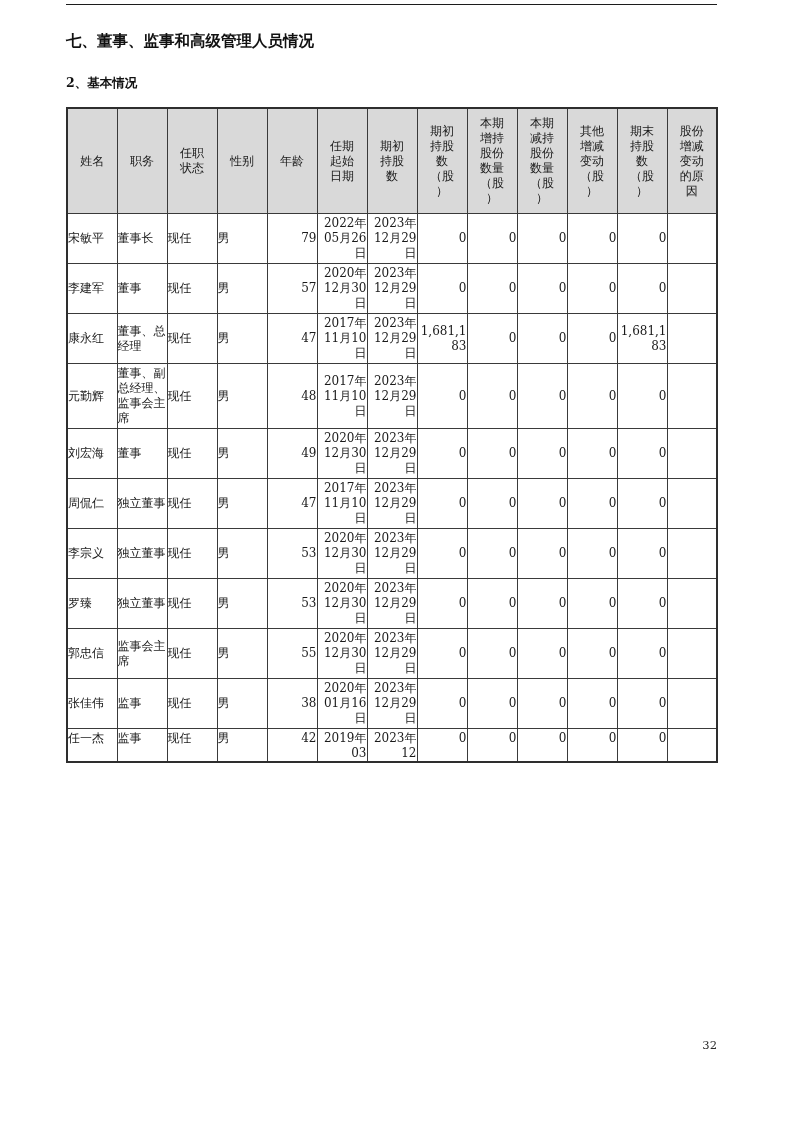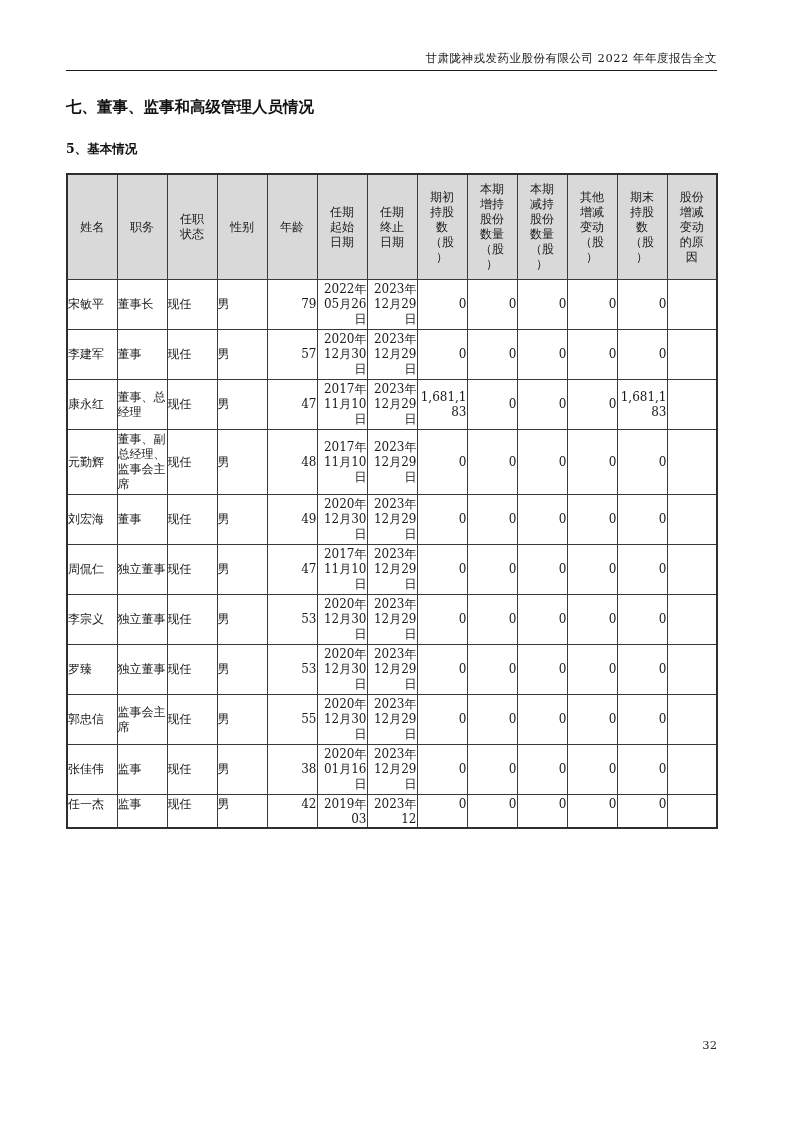--- a/index.html
+++ b/index.html
@@ -100,28 +100,25 @@
     font-size: 11.5px;
     color: #2a2a2a;
   }
 </style>
 </head>
 <body>
 
 <div class="page">
   <div class="content">
 
-    <div class="doc-header">
-      <span>甘肃陇神戎发药业股份有限公司 2022 年年度报告全文</span>
-    </div>
     <div class="header-rule"></div>
 
     <h1 class="section-title">七、董事、监事和高级管理人员情况</h1>
 
-    <h2 class="section-subtitle">5、基本情况</h2>
+    <h2 class="section-subtitle">2、基本情况</h2>
 
     <table class="officers-table">
       <colgroup id="cols">
           <col>
           <col>
           <col>
           <col>
           <col>
           <col>
           <col>
@@ -133,21 +130,21 @@
           <col>
         </colgroup>
       <thead>
         <tr id="head-row">
             <th>姓名</th>
             <th>职务</th>
             <th>任职状态</th>
             <th>性别</th>
             <th>年龄</th>
             <th>任期起始日期</th>
-            <th>任期终止日期</th>
+            <th>期初持股数</th>
             <th>期初持股数（股）</th>
             <th>本期增持股份数量（股）</th>
             <th>本期减持股份数量（股）</th>
             <th>其他增减变动（股）</th>
             <th>期末持股数（股）</th>
             <th>股份增减变动的原因</th>
           </tr>
       </thead>
       <tbody id="body-rows">
           <tr>

